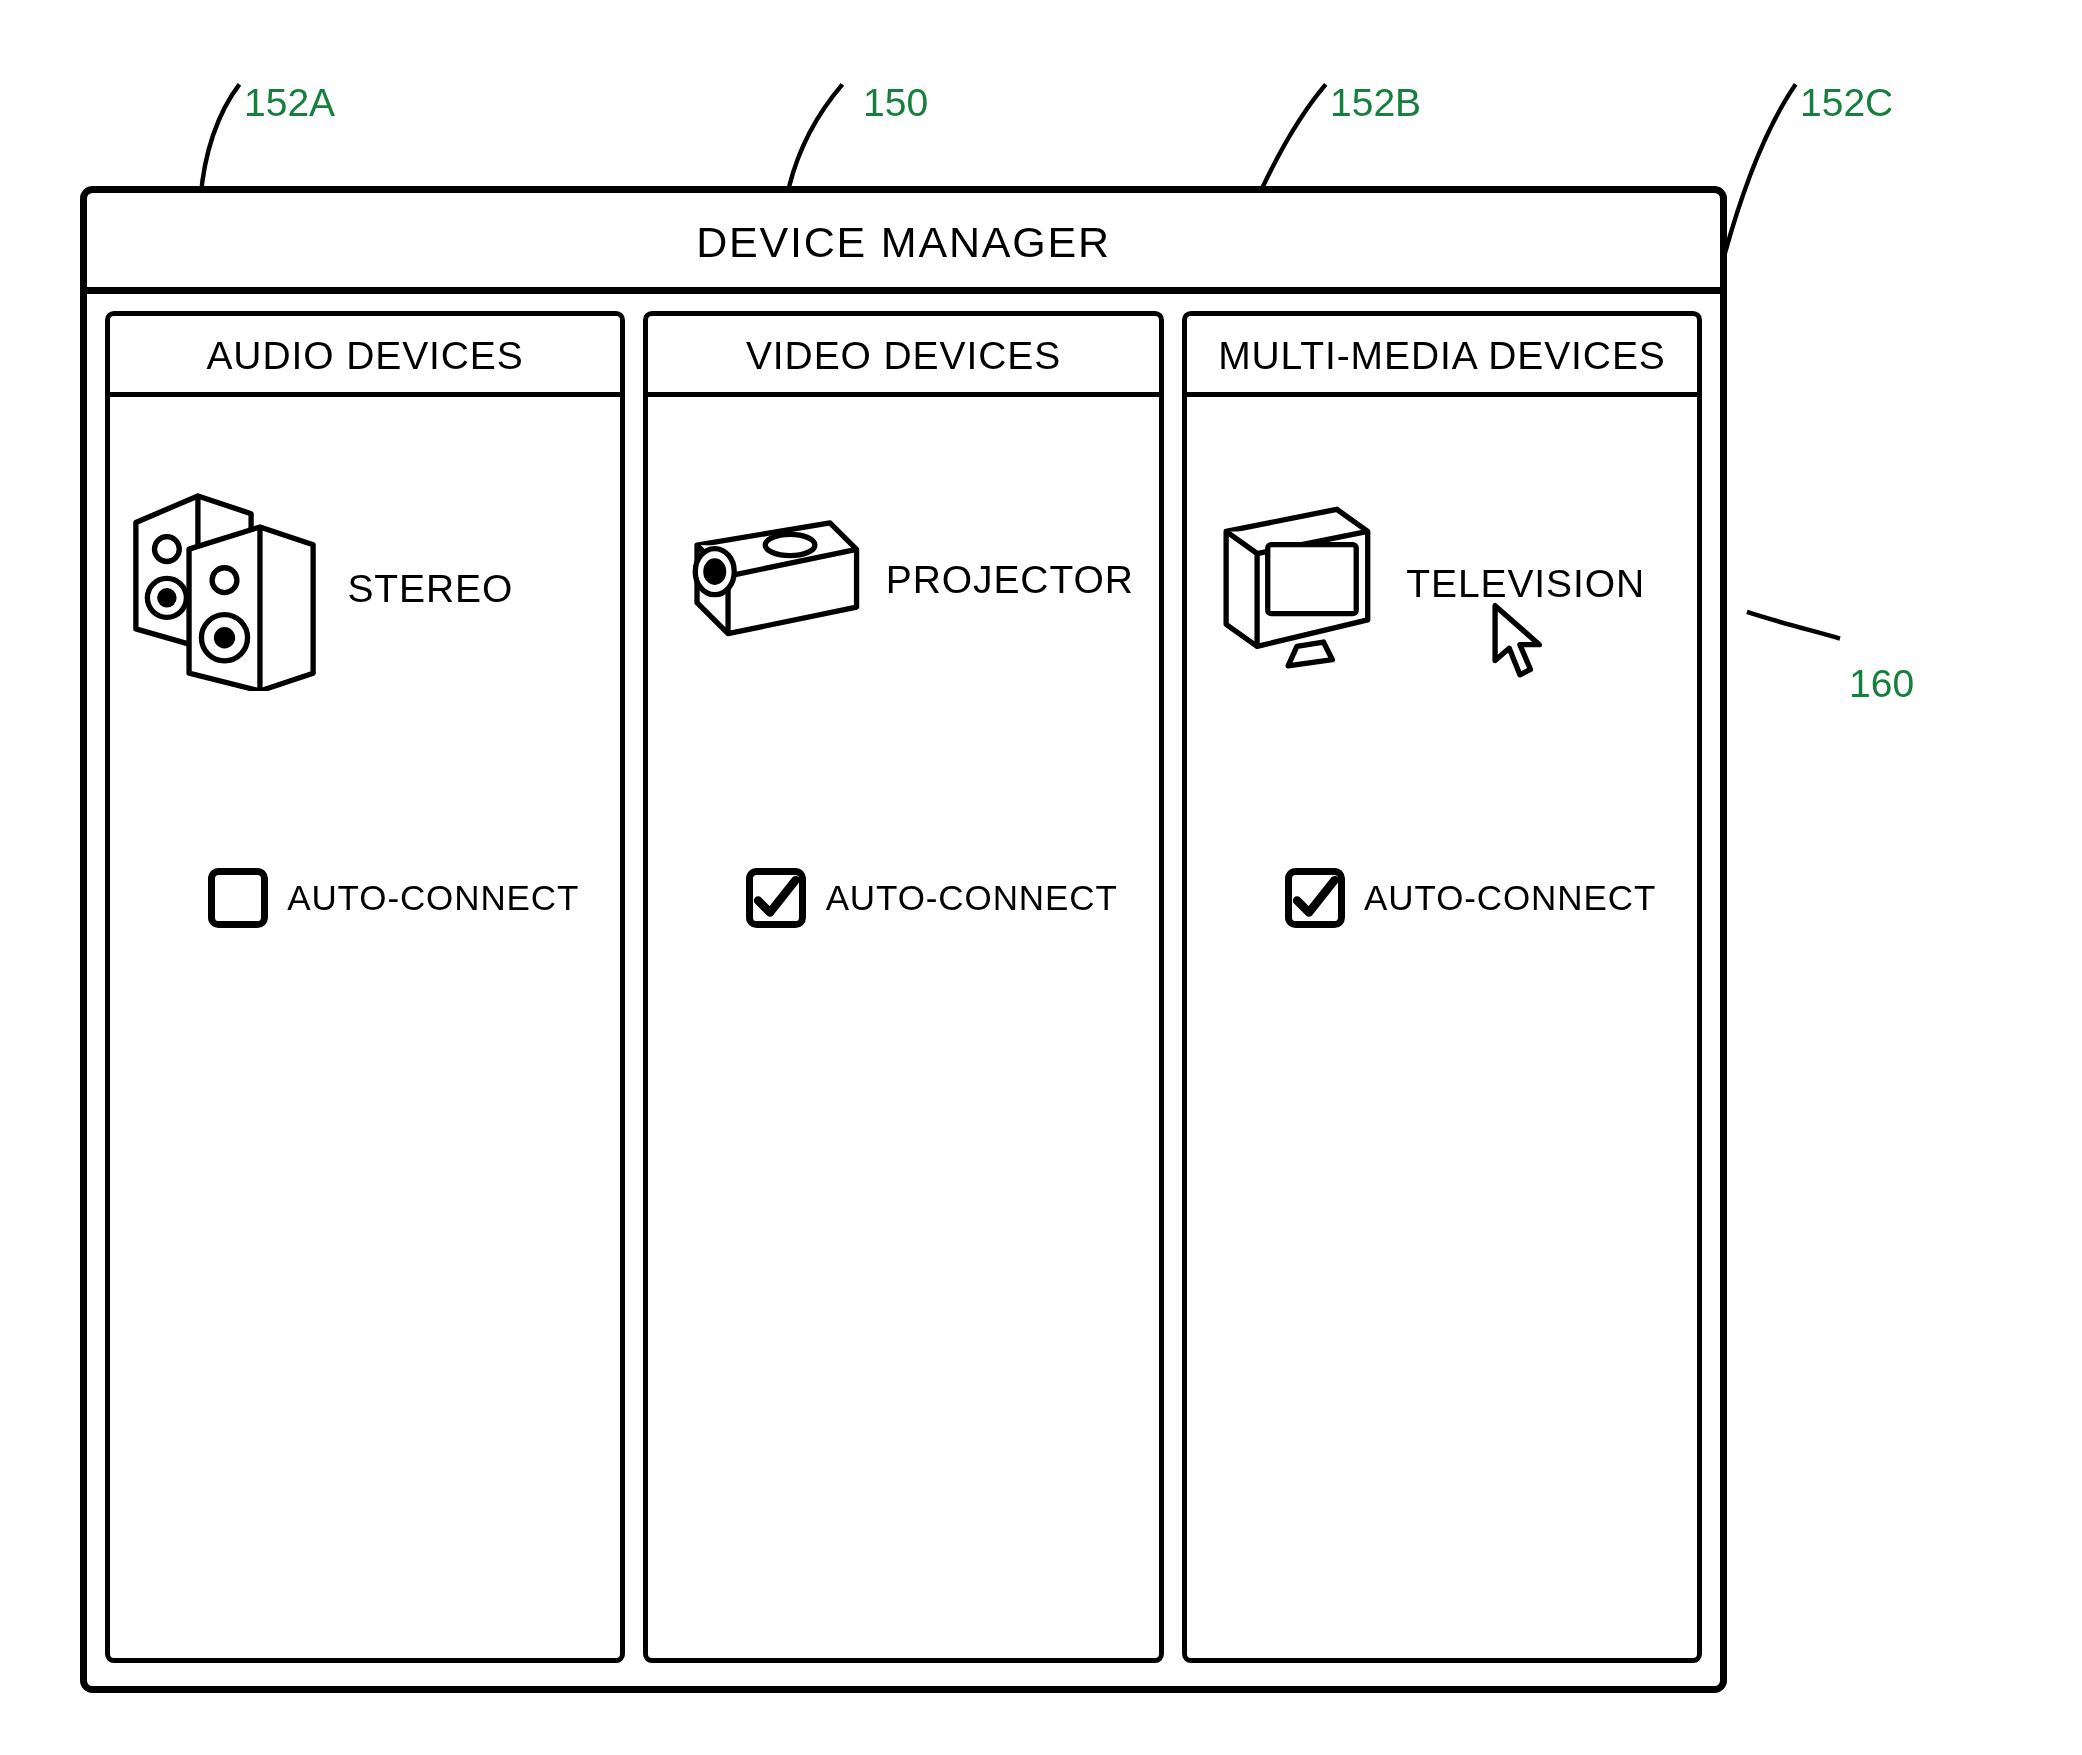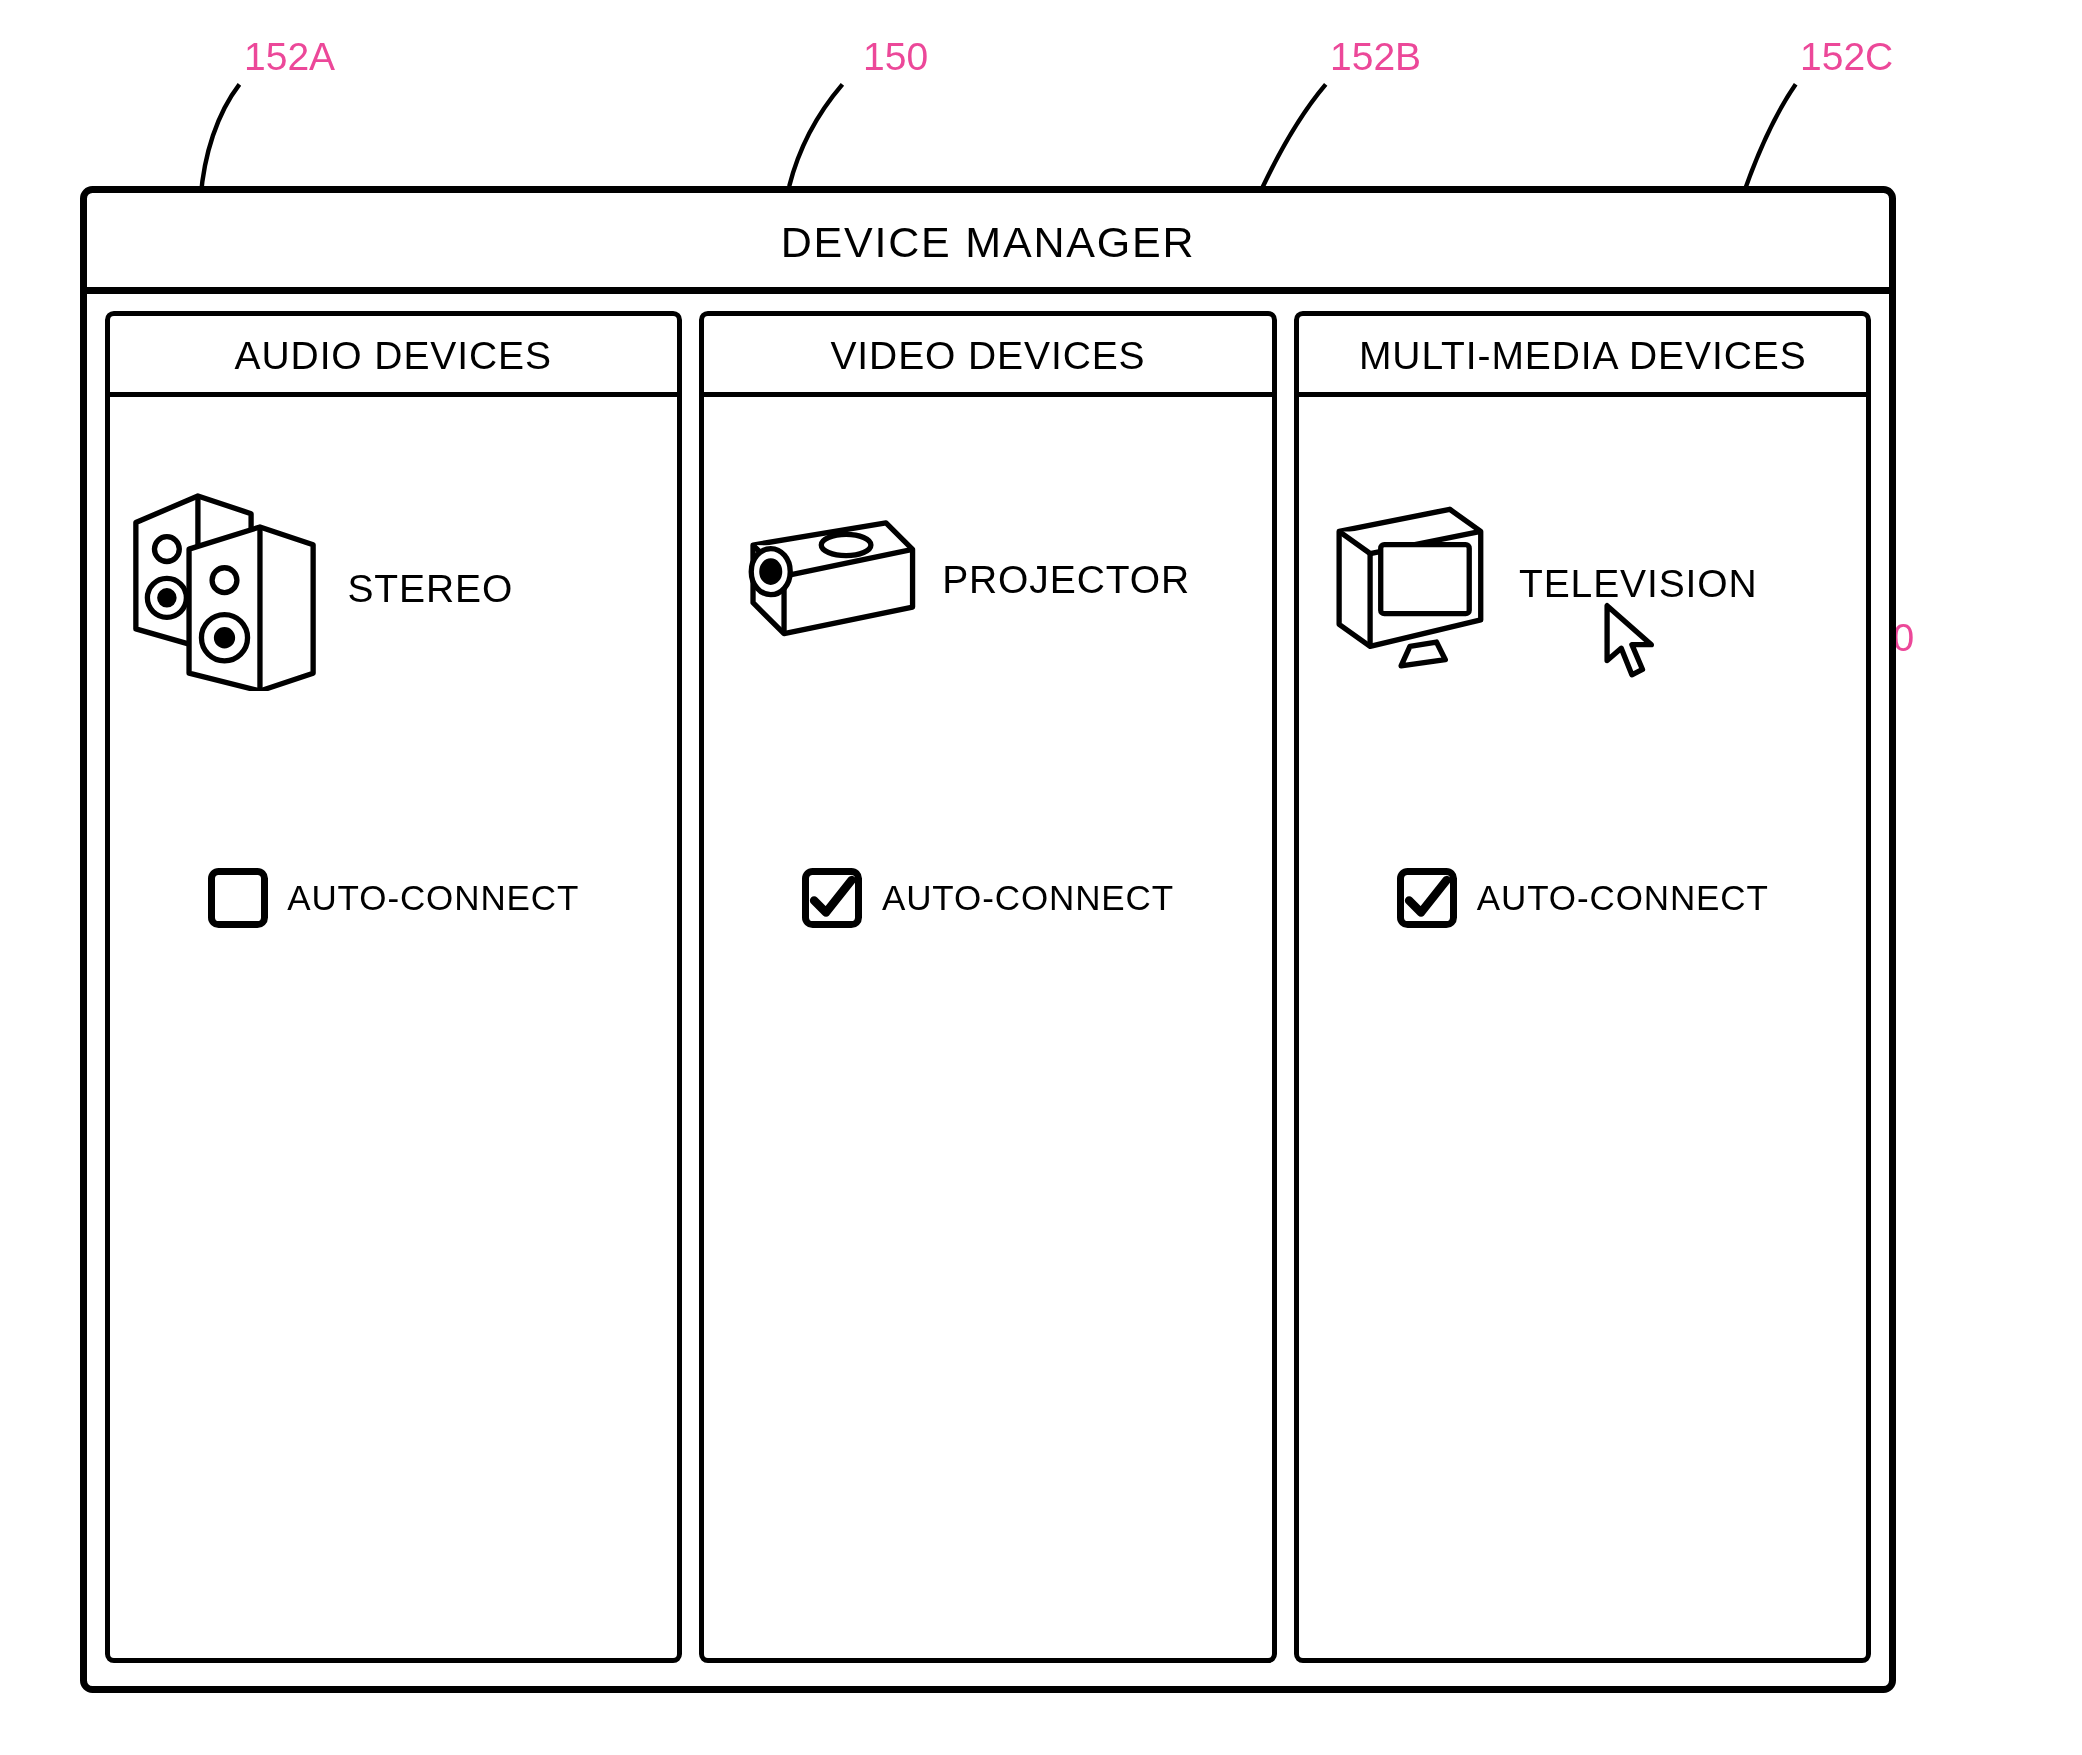--- a/index.html
+++ b/index.html
@@ -10,31 +10,32 @@
     background: #fff;
   }
   .canvas {
     position: relative;
     width: 2083px;
     height: 1756px;
   }
   .callout {
     position: absolute;
     font-size: 39px;
-    color: #ec4899;
+    color: #15803d;
+    margin-top: 46px;
   }
   .callout-line {
     position: absolute;
     overflow: visible;
   }
   .window {
     position: absolute;
     left: 80px;
     top: 186px;
-    width: 1816px;
+    width: 1647px;
     height: 1507px;
     border: 7px solid #000;
     border-radius: 12.4px;
     background: #fff;
   }
   .titlebar {
     width: 100%;
     border-bottom: 7px solid #000;
     text-align: center;
     font-size: 43px;

